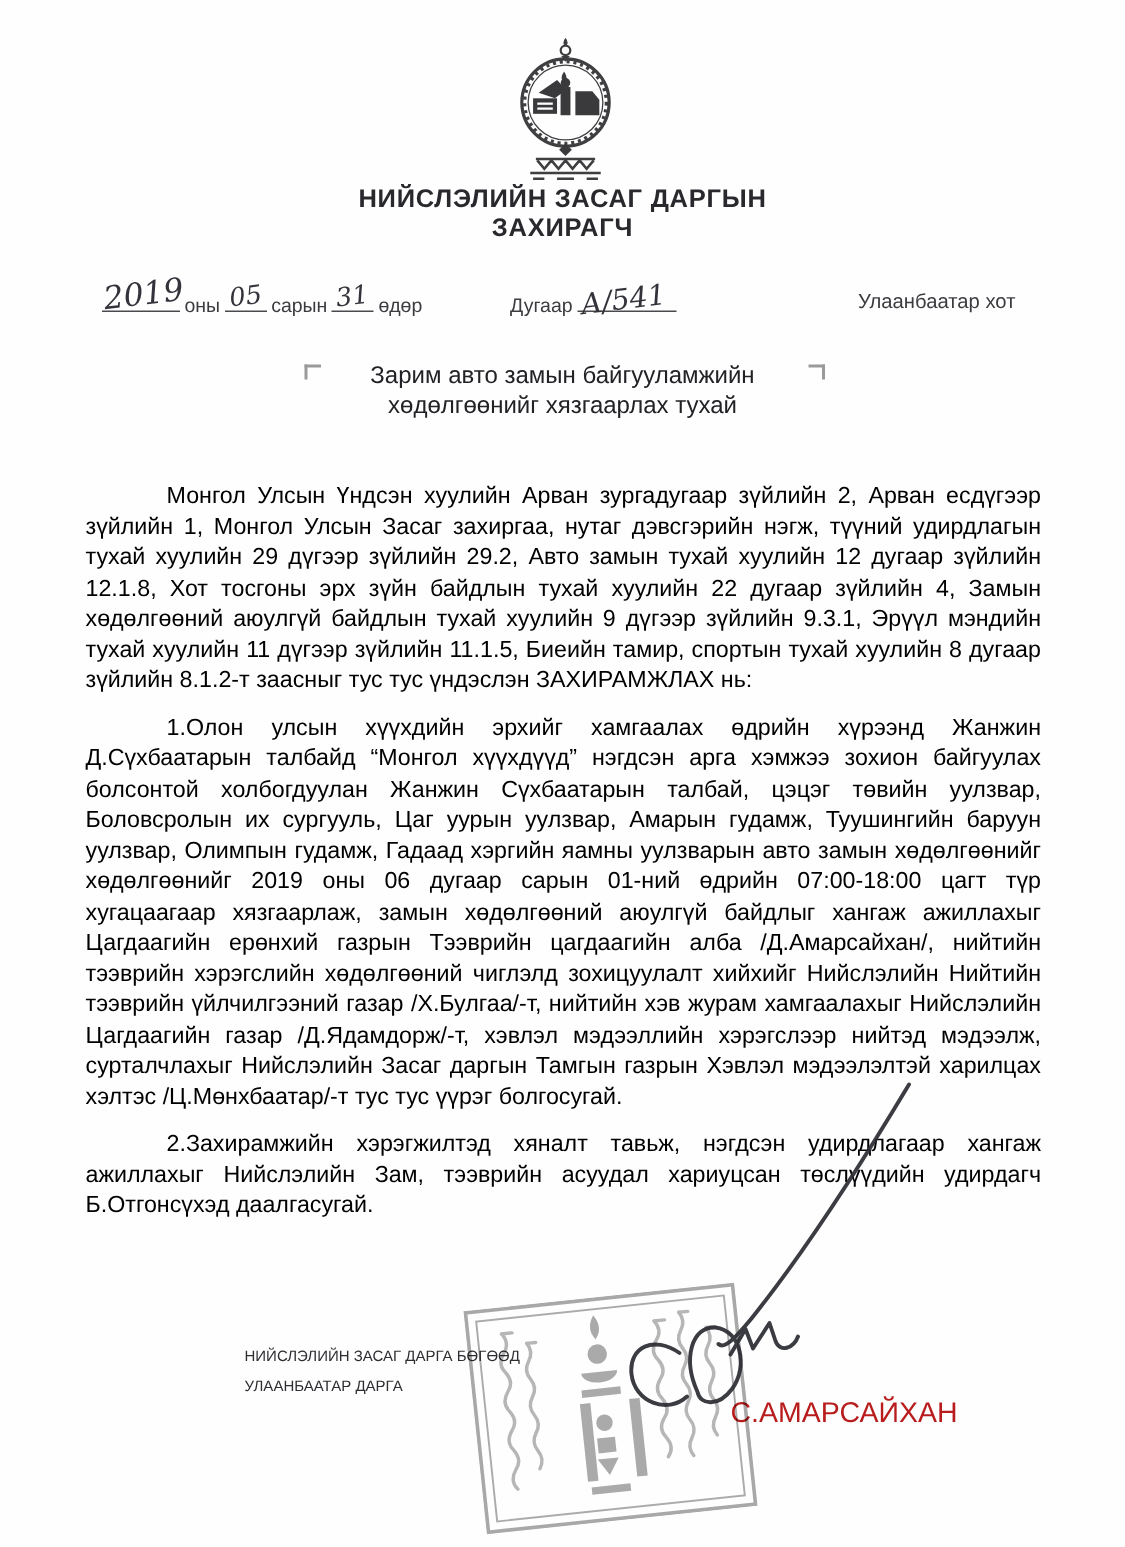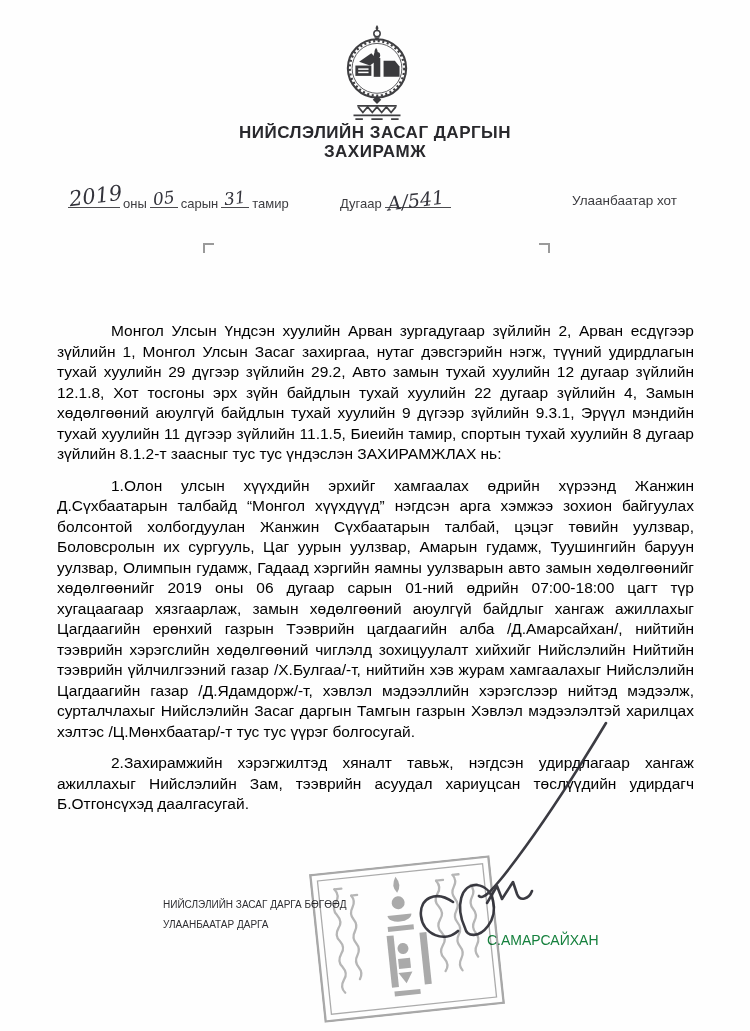--- a/index.html
+++ b/index.html
@@ -44,21 +44,21 @@
   .corner-right{left:539px;top:243px;border-right:2px solid #9a9a9a;border-top:2px solid #9a9a9a;}
 
   
   .body-text{position:absolute;top:321px;left:57px;width:637px;}
   .body-text p{margin:0 0 11px 0;text-align:justify;text-indent:54px;
     font-size:15.5px;line-height:20.5px;color:#000000;}
 
   
   .sig-left{position:absolute;left:163px;top:895px;font-size:10px;line-height:19.5px;
     color:#2e2e32;z-index:2;}
-  .sig-name{position:absolute;left:487px;top:932px;font-size:14px;color:#15803d;z-index:2;}
+  .sig-name{position:absolute;left:487px;top:932px;font-size:19px;color:#b91c1c;z-index:2;}
 
   
   .stamp{position:absolute;left:316px;top:864px;width:182px;height:150px;
     transform:rotate(-6deg);z-index:3;mix-blend-mode:multiply;opacity:0.85;}
 
   
   .ink-overlay{position:absolute;inset:0;z-index:4;pointer-events:none;}
 </style>
 </head>
 <body>
@@ -90,36 +90,40 @@
         <path d="M29 87 h42"></path>
         <path d="M30 88 l5 6 5 -6 5 6 5 -6 5 6 5 -6 5 6 5 -6"></path>
         <path d="M25 97 h50"></path>
         <path d="M27 101 h8 M44 101 h12 M65 101 h8"></path>
       </g>
     </svg>
   </div>
 
   <div class="org-name">
     <div>НИЙСЛЭЛИЙН ЗАСАГ ДАРГЫН</div>
-    <div>ЗАХИРАМЖ</div>
+    <div>ЗАХИРАГЧ</div>
   </div>
 
   <div class="date-row">
     <div class="date-left">
-      <span class="blank w52"><i class="hand hand-year">2019</i></span><span class="lbl">оны</span><span class="blank w28"><i class="hand hand-sm">05</i></span><span class="lbl">сарын</span><span class="blank w28"><i class="hand hand-sm">31</i></span><span class="lbl">тамир</span>
+      <span class="blank w52"><i class="hand hand-year">2019</i></span><span class="lbl">оны</span><span class="blank w28"><i class="hand hand-sm">05</i></span><span class="lbl">сарын</span><span class="blank w28"><i class="hand hand-sm">31</i></span><span class="lbl">өдөр</span>
     </div>
     <div class="date-number">
       <span class="lbl">Дугаар</span><span class="blank w66"><i class="hand hand-num">А/541</i></span>
     </div>
     <div class="date-city">Улаанбаатар хот</div>
   </div>
 
   <div class="corner corner-left"></div>
   <div class="corner corner-right"></div>
 
+  <div class="doc-title">
+    <div>Зарим авто замын байгууламжийн</div>
+    <div>хөдөлгөөнийг хязгаарлах тухай</div>
+  </div>
 
   <div class="body-text">
     <p>Монгол Улсын Үндсэн хуулийн Арван зургадугаар зүйлийн 2, Арван есдүгээр зүйлийн 1, Монгол Улсын Засаг захиргаа, нутаг дэвсгэрийн нэгж, түүний удирдлагын тухай хуулийн 29 дүгээр зүйлийн 29.2, Авто замын тухай хуулийн 12 дугаар зүйлийн 12.1.8, Хот тосгоны эрх зүйн байдлын тухай хуулийн 22 дугаар зүйлийн 4, Замын хөдөлгөөний аюулгүй байдлын тухай хуулийн 9 дүгээр зүйлийн 9.3.1, Эрүүл мэндийн тухай хуулийн 11 дүгээр зүйлийн 11.1.5, Биеийн тамир, спортын тухай хуулийн 8 дугаар зүйлийн 8.1.2-т заасныг тус тус үндэслэн ЗАХИРАМЖЛАХ нь:</p>
     <p>1.Олон улсын хүүхдийн эрхийг хамгаалах өдрийн хүрээнд Жанжин Д.Сүхбаатарын талбайд “Монгол хүүхдүүд” нэгдсэн арга хэмжээ зохион байгуулах болсонтой холбогдуулан Жанжин Сүхбаатарын талбай, цэцэг төвийн уулзвар, Боловсролын их сургууль, Цаг уурын уулзвар, Амарын гудамж, Туушингийн баруун уулзвар, Олимпын гудамж, Гадаад хэргийн яамны уулзварын авто замын хөдөлгөөнийг хөдөлгөөнийг 2019 оны 06 дугаар сарын 01-ний өдрийн 07:00-18:00 цагт түр хугацаагаар хязгаарлаж, замын хөдөлгөөний аюулгүй байдлыг хангаж ажиллахыг Цагдаагийн ерөнхий газрын Тээврийн цагдаагийн алба /Д.Амарсайхан/, нийтийн тээврийн хэрэгслийн хөдөлгөөний чиглэлд зохицуулалт хийхийг Нийслэлийн Нийтийн тээврийн үйлчилгээний газар /Х.Булгаа/-т, нийтийн хэв журам хамгаалахыг Нийслэлийн Цагдаагийн газар /Д.Ядамдорж/-т, хэвлэл мэдээллийн хэрэгслээр нийтэд мэдээлж, сурталчлахыг Нийслэлийн Засаг даргын Тамгын газрын Хэвлэл мэдээлэлтэй харилцах хэлтэс /Ц.Мөнхбаатар/-т тус тус үүрэг болгосугай.</p>
     <p>2.Захирамжийн хэрэгжилтэд хяналт тавьж, нэгдсэн удирдлагаар хангаж ажиллахыг Нийслэлийн Зам, тээврийн асуудал хариуцсан төслүүдийн удирдагч Б.Отгонсүхэд даалгасугай.</p>
   </div>
 
   <div class="sig-left">
     <div>НИЙСЛЭЛИЙН ЗАСАГ ДАРГА БӨГӨӨД</div>
     <div>УЛААНБААТАР ДАРГА</div>

